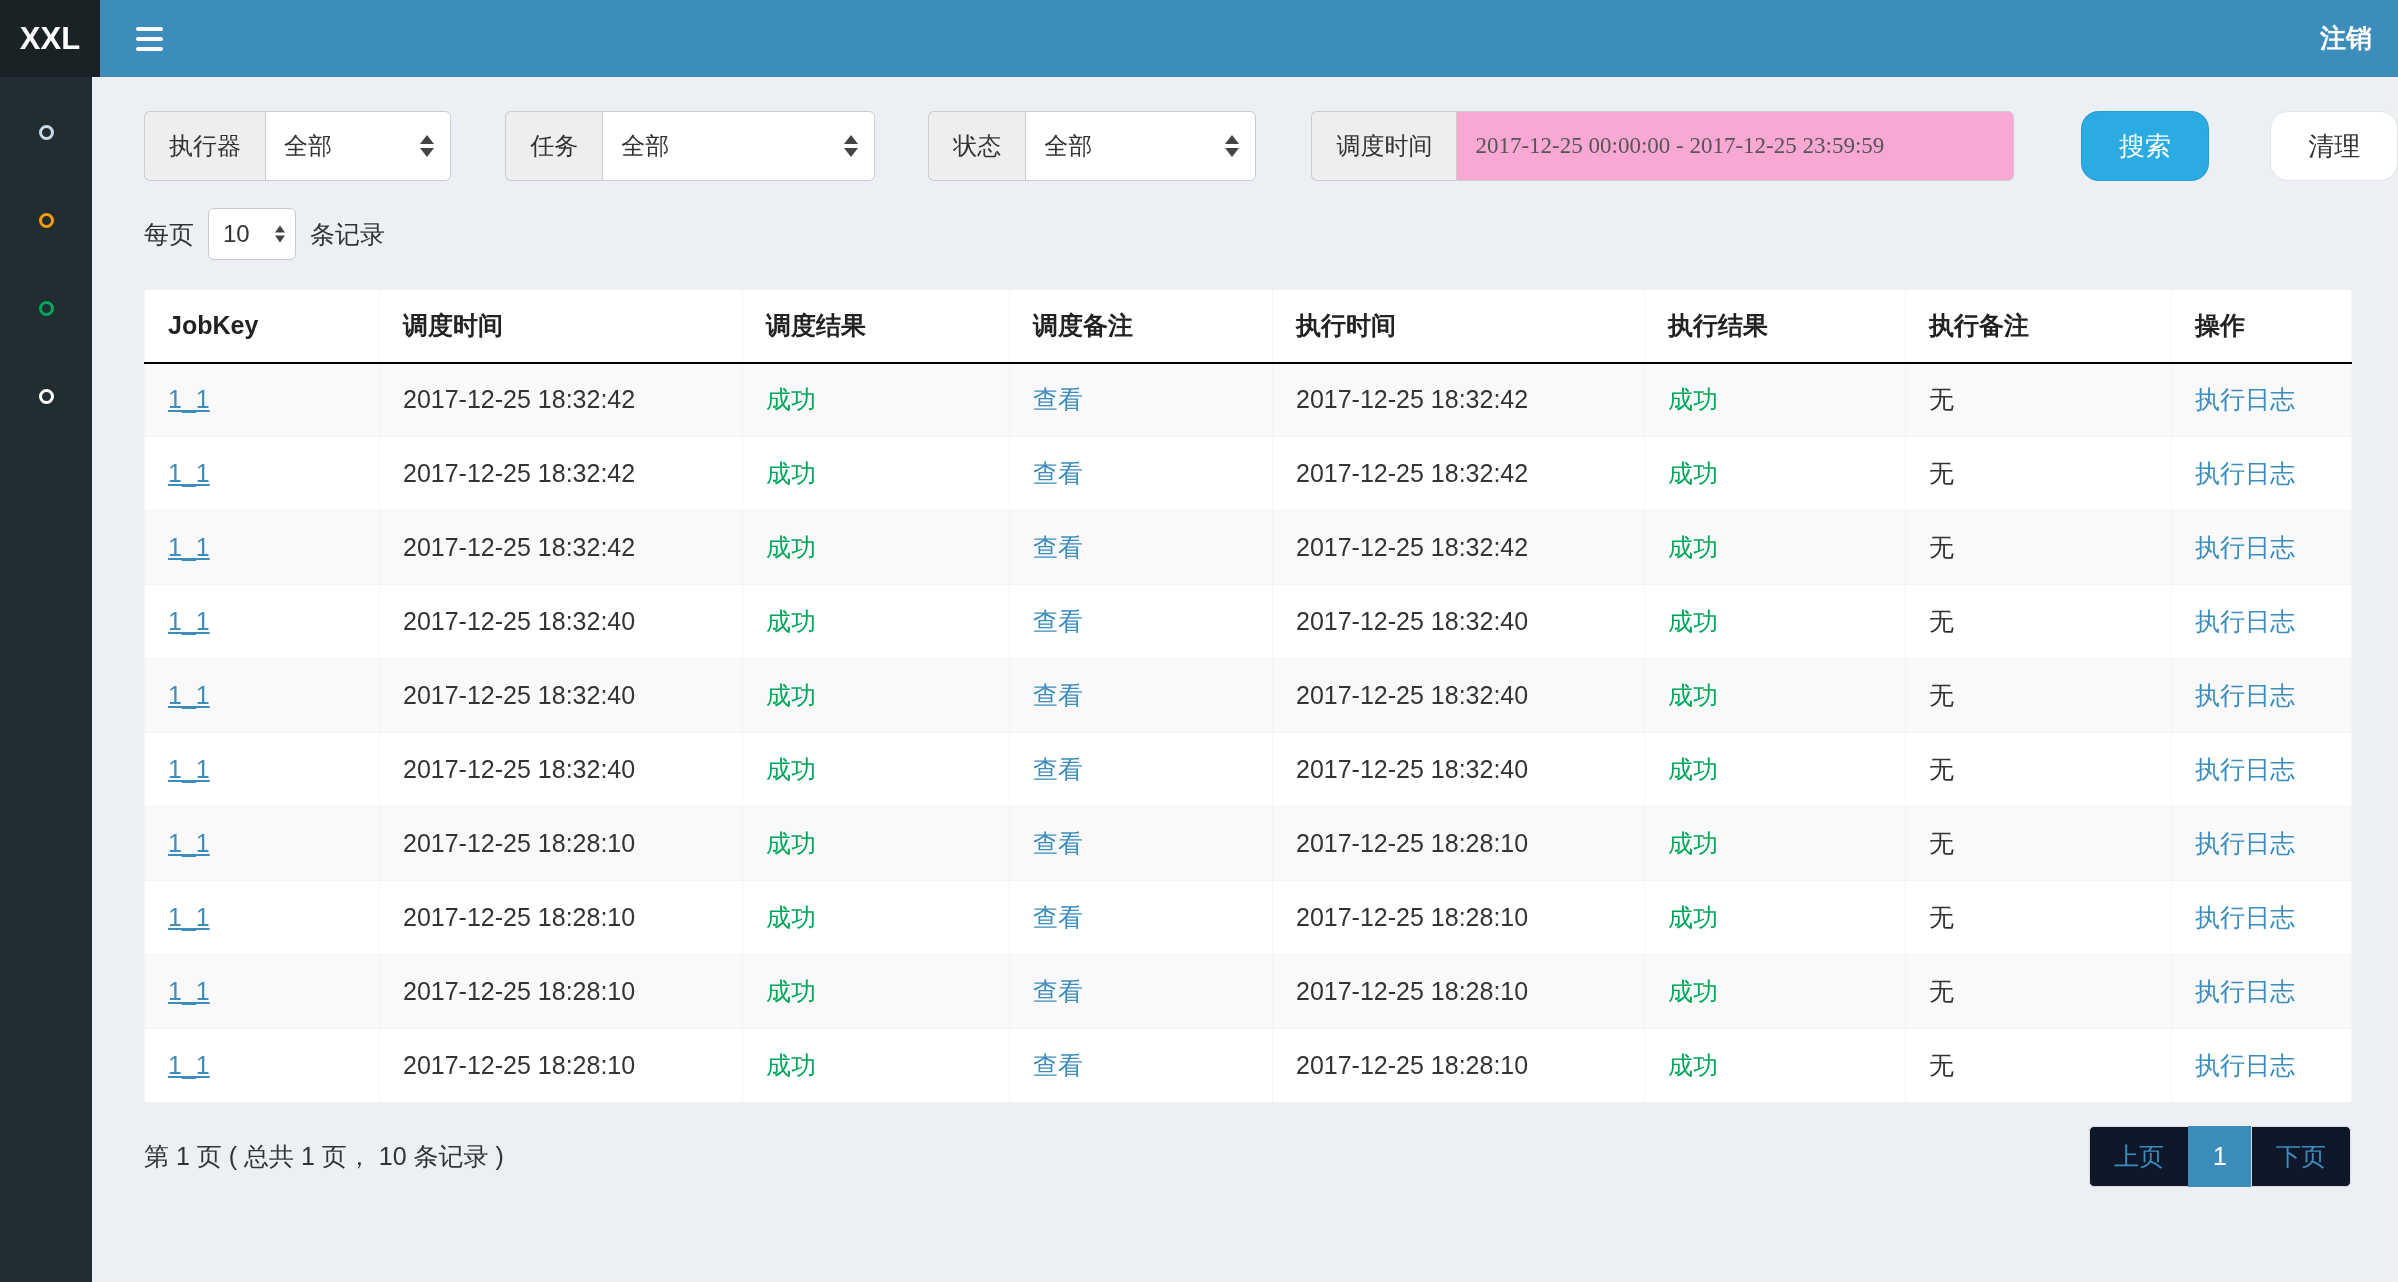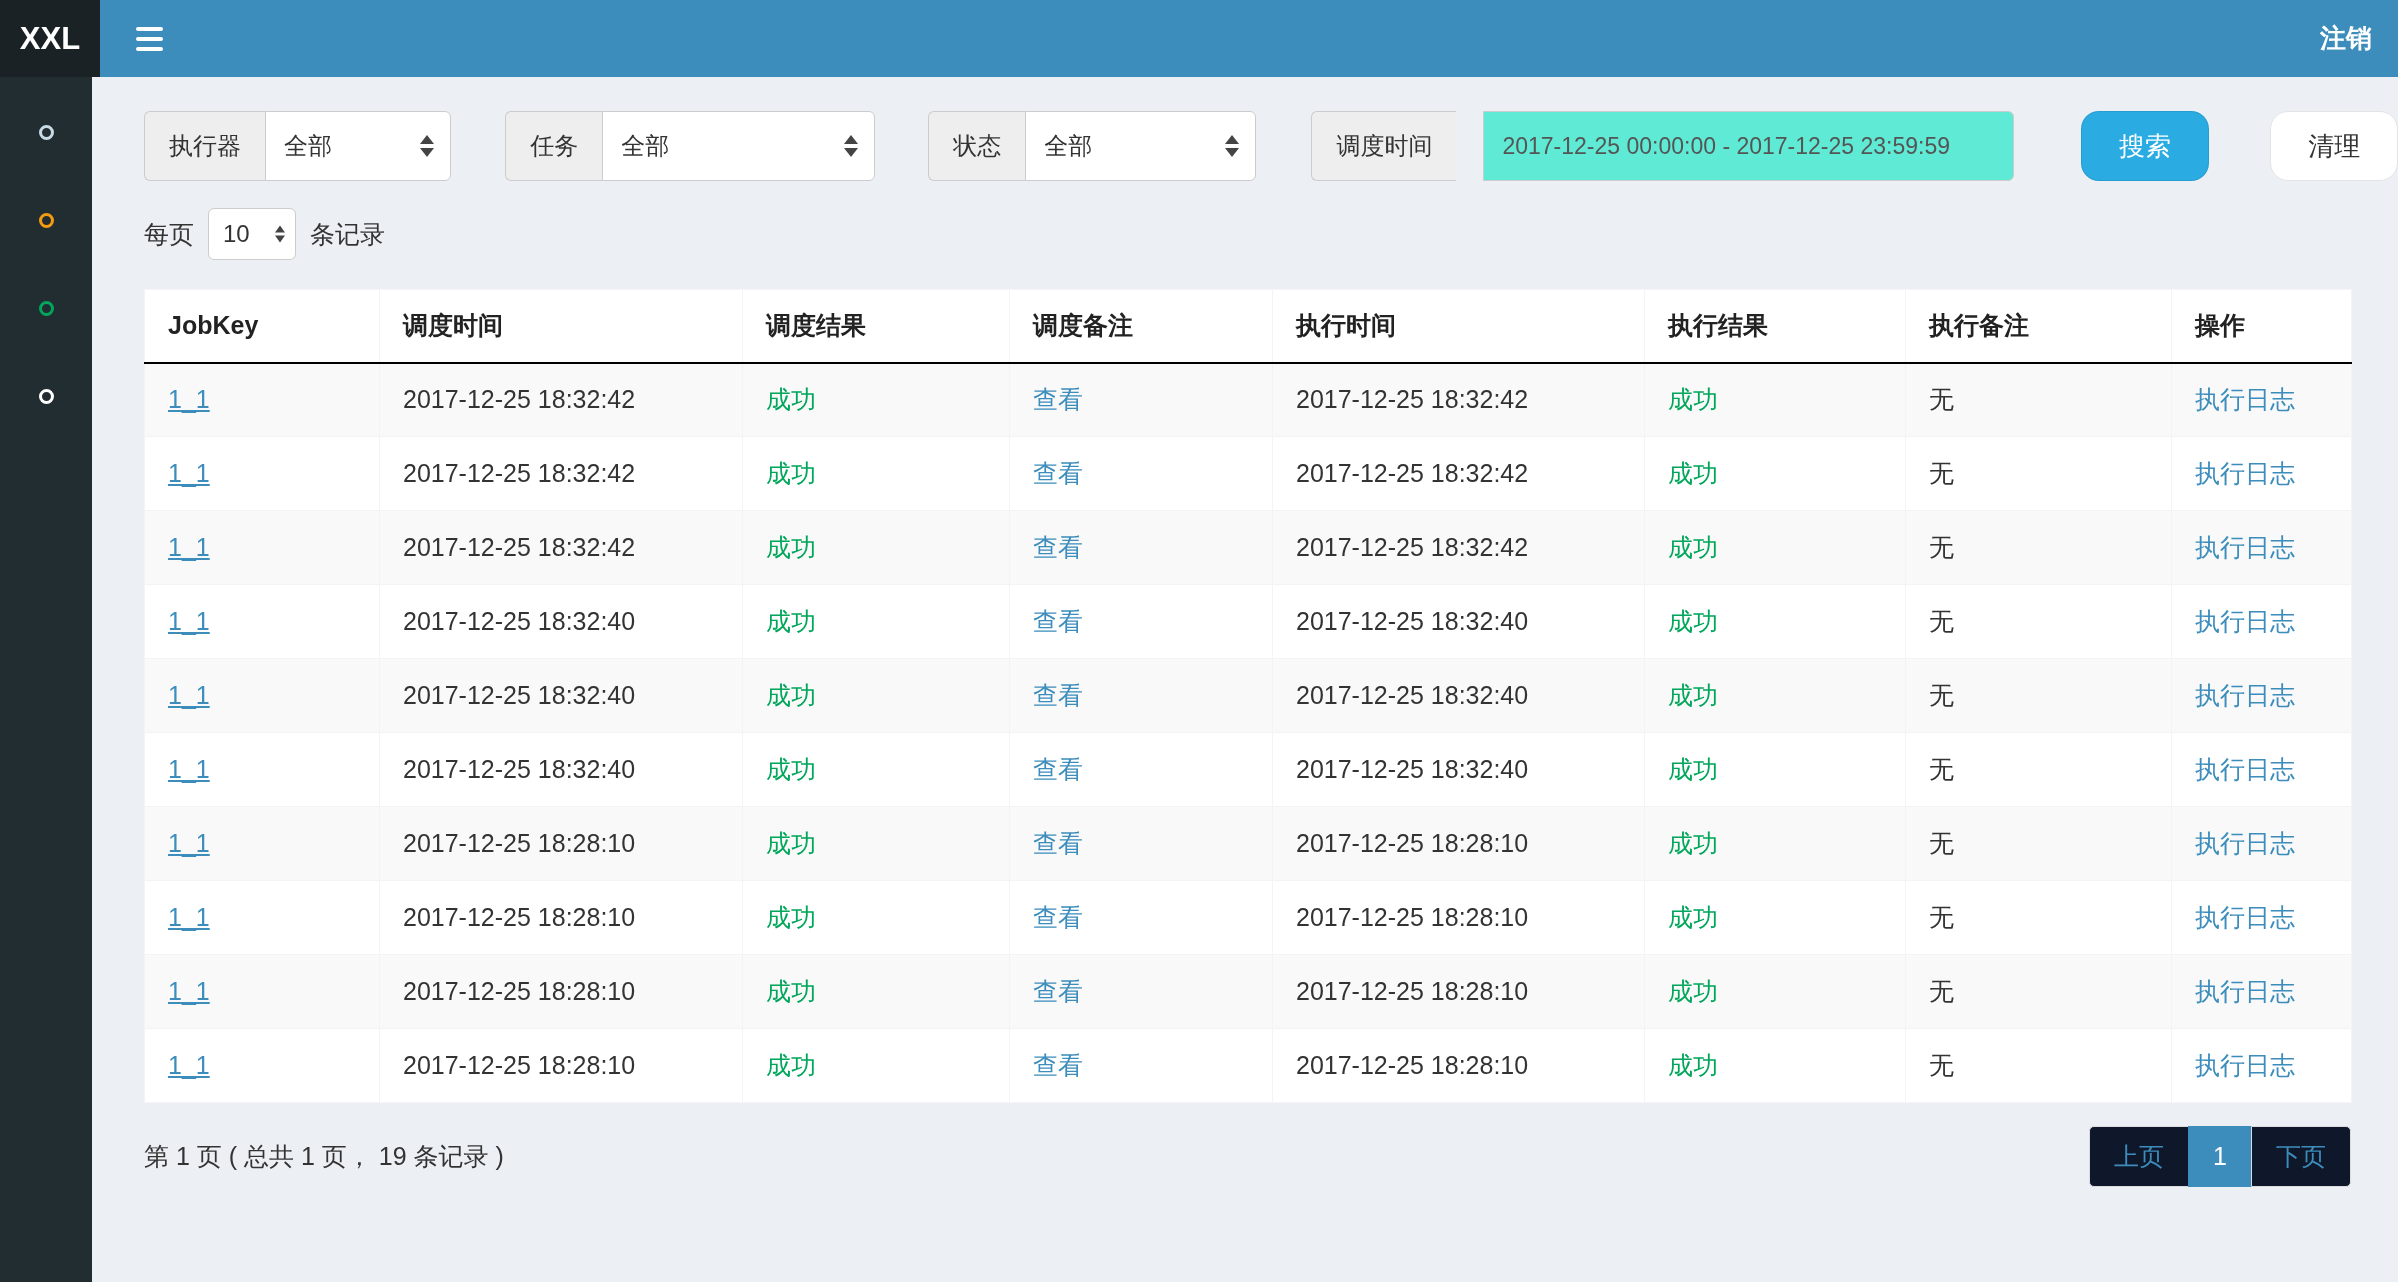--- a/index.html
+++ b/index.html
@@ -38,21 +38,21 @@
   .g-job { width:371px; margin-left:54px; }
   .g-status { width:329px; margin-left:53px; }
   .g-time { width:704px; margin-left:55px; }
   .addon { background:#eee; border:1px solid #ccc; border-right:0; border-radius:6px 0 0 6px; display:flex; align-items:center; padding:0 24px; font-size:24px; color:#333; white-space:nowrap; }
   .sel { position:relative; flex:1; background:#fff; border:1px solid #ccc; border-radius:0 6px 6px 0; display:flex; align-items:center; padding:10px 18px; font-size:24px; cursor:pointer; }
   .stepper { position:absolute; right:16px; top:50%; transform:translateY(-50%); display:flex; flex-direction:column; gap:4px; }
   .stepper .up { width:0; height:0; border-left:7px solid transparent; border-right:7px solid transparent; border-bottom:9px solid #444; }
   .stepper .down { width:0; height:0; border-left:7px solid transparent; border-right:7px solid transparent; border-top:9px solid #444; }
   .stepper.sm .up { border-left-width:5px; border-right-width:5px; border-bottom-width:7px; }
   .stepper.sm .down { border-left-width:5px; border-right-width:5px; border-top-width:7px; }
-  .time-input { flex:1; background:#5eead4; border:1px solid #ccc; border-radius:0 6px 6px 0; color:#555; font-size:23px; padding:0 18px; font-family:Liberation Sans, sans-serif; white-space:nowrap; overflow:hidden;margin-left:27px; }
+  .time-input { flex:1; background:#f9a8d4; border:1px solid #ccc; border-radius:0 6px 6px 0; color:#555; font-size:23px; padding:0 18px; font-family:Liberation Serif, serif; white-space:nowrap; overflow:hidden; }
   .btn { height:70px; border-radius:18px; font-size:26px; cursor:pointer; font-family:Liberation Serif, serif; }
   .btn-search { margin-left:67px; width:129px; background:var(--search-button-bg,#2aabe2); color:#fff; border:1px solid rgba(0,0,0,0.08); }
   .btn-clear { margin-left:61px; width:128px; background:#fff; color:#333; border:1px solid #e3e3e3; }
 
   
   .pagesize { display:flex; align-items:center; margin:27px 0 0 52px; font-size:25px; }
   .sel-small { position:relative; width:88px; height:52px; margin:0 14px; background:#fff; border:1px solid #ccc; border-radius:6px; display:flex; align-items:center; padding:0 14px; font-size:24px; cursor:pointer; }
   .sel-small .stepper { right:10px; gap:3px; }
 
   
@@ -286,21 +286,21 @@
     <td>2017-12-25 18:28:10</td>
     <td><span class="success">成功</span></td>
     <td>无</td>
     <td><a class="link">执行日志</a></td>
   </tr>
           </tbody>
       </table>
     </div>
 
     <div class="table-footer">
-      <div class="summary">第 1 页 ( 总共 1 页， 19 条记录 )</div>
+      <div class="summary">第 1 页 ( 总共 1 页， 10 条记录 )</div>
       <div class="pager">
         <a>上页</a>
         <a class="active">1</a>
         <a>下页</a>
       </div>
     </div>
 
   </main>
 </div>
 

